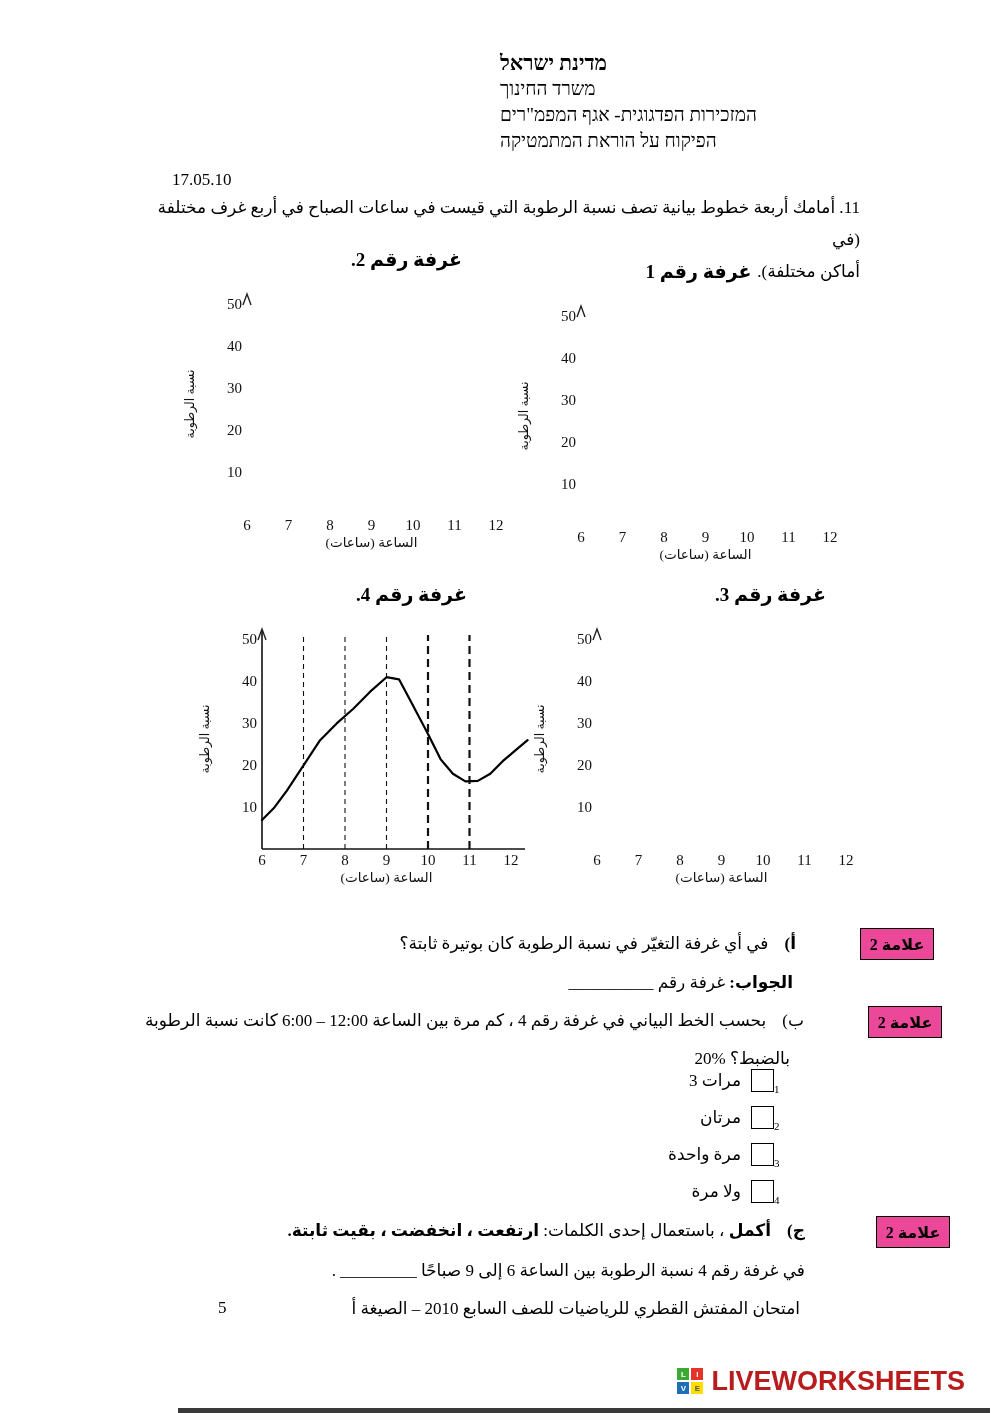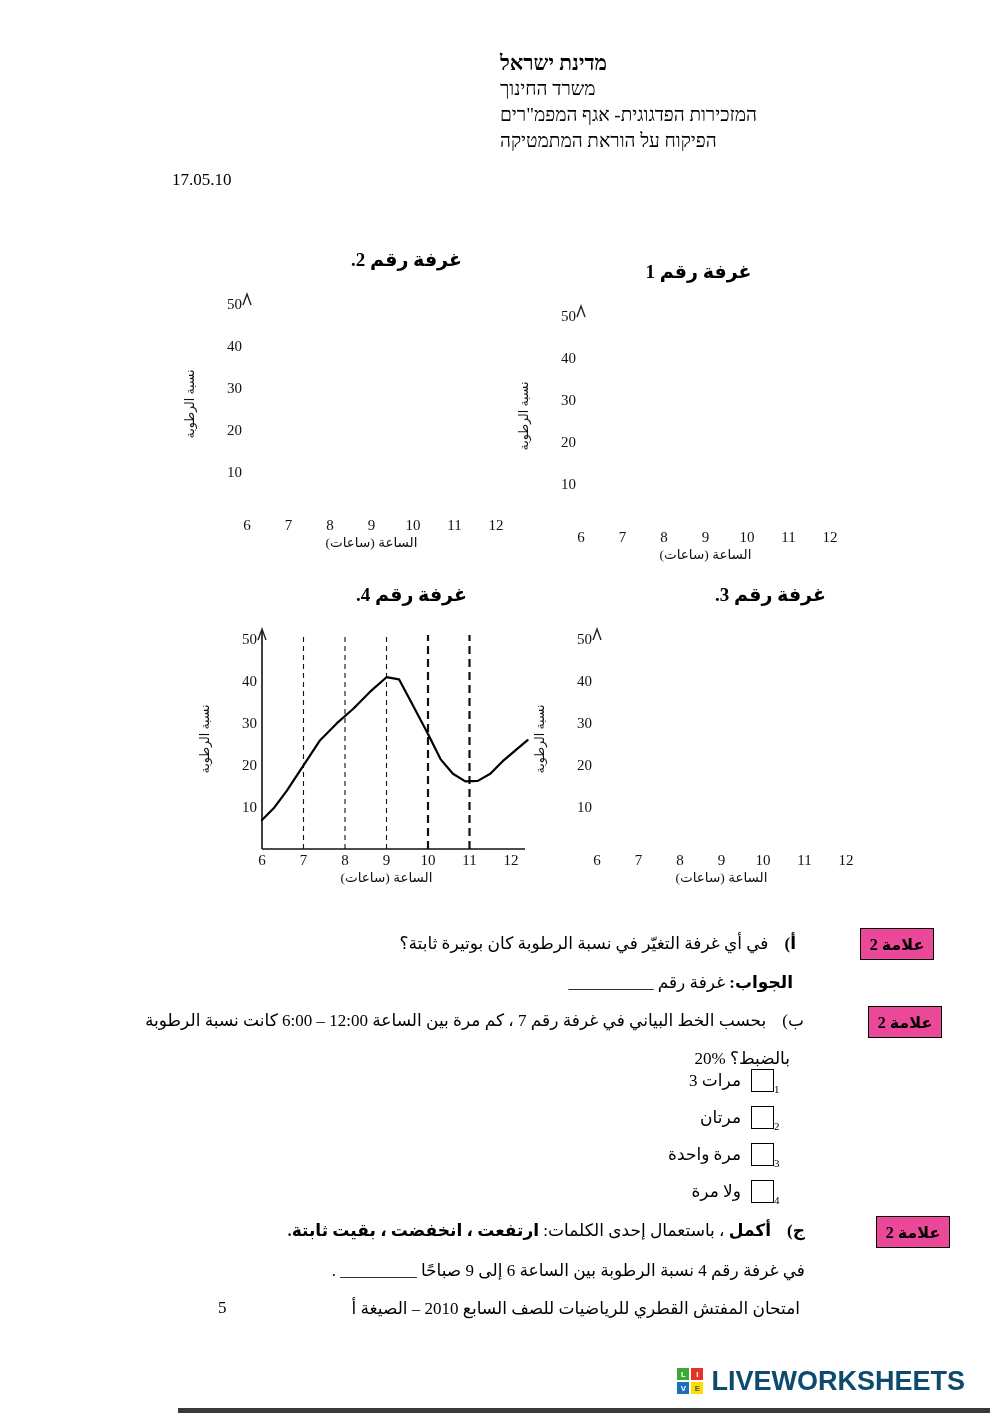--- a/index.html
+++ b/index.html
@@ -28,38 +28,42 @@
   .opt-num{width:12px;font-size:11px;transform:translateY(9px);text-align:left;margin-right:2px;}
   .opt-box{width:21px;height:21px;border:1.4px solid #000;background:#fff;margin-left:10px;}
   .opt-label{font-size:17px;direction:ltr;}
   .blank{letter-spacing:1px;}
   .footer-line{font-size:17px;}
   .logo{display:flex;align-items:center;gap:7px;}
   .logo-tiles{width:27px;height:27px;display:grid;grid-template-columns:12px 12px;grid-template-rows:12px 12px;gap:2px;}
   .tile{display:flex;align-items:center;justify-content:center;color:#fff;font-family:"Liberation Sans",sans-serif;
         font-size:8px;font-weight:bold;}
   .t0{background:#3aaa35;} .t1{background:#e6332a;} .t2{background:#1d70b7;} .t3{background:#ffde00;color:#555;}
-  .logo-text{font-family:"Liberation Sans","DejaVu Sans",sans-serif;font-weight:800;font-size:27px;color:#0c4a6e;}
+  .logo-text{font-family:"Liberation Sans","DejaVu Sans",sans-serif;font-weight:800;font-size:27px;color:#b91c1c;}
   .scan-strip{left:178px;top:1408px;width:812px;height:5px;background:#3a3a3a;}
 </style>
 </head>
 <body>
 
 <div class="page">
 
   <div class="abs heb-block">
     <div class="first">מדינת ישראל</div>
     <div>משרד החינוך</div>
     <div>המזכירות הפדגוגית- אגף המפמ"רים</div>
     <div>הפיקוח על הוראת המתמטיקה</div>
   </div>
 
 
   <div class="abs date">17.05.10</div>
 
+  <div class="abs q11 rtl">
+    <div>11. أمامك أربعة خطوط بيانية تصف نسبة الرطوبة التي قيست في ساعات الصباح في أربع غرف مختلفة (في</div>
+    <div>أماكن مختلفة).</div>
+  </div>
 
   <div class="abs chart" style="left:514px;top:260px">
     <div class="chart-title" style="transform:translateX(12px)">غرفة رقم 1</div>
     <div>
         <svg width="345" height="276" viewBox="0 0 345 276" class="chart-svg">
           <text x="62" y="201.4" text-anchor="end" font-size="15">10</text>
           <text x="62" y="159.4" text-anchor="end" font-size="15">20</text>
           <text x="62" y="117.4" text-anchor="end" font-size="15">30</text>
           <text x="62" y="75.4" text-anchor="end" font-size="15">40</text>
           <text x="62" y="33.4" text-anchor="end" font-size="15">50</text>
@@ -159,21 +163,21 @@
     <span class="plabel">أ)</span><span>في أي غرفة التغيّر في نسبة الرطوبة كان بوتيرة ثابتة؟</span>
   </div>
   <div class="abs rtl ptext" style="right:207px;top:972px">
     <span class="b">الجواب:</span>
     <span>غرفة رقم</span>
     <span class="blank">__________</span>
   </div>
 
   <div class="abs marks" style="left:868px;top:1006px">2 علامة</div>
   <div class="abs rtl ptext" style="right:196px;top:1010px">
-    <span class="plabel" style="font-weight:normal">ب)</span><span>بحسب الخط البياني في غرفة رقم 7 ، كم مرة بين الساعة</span>
+    <span class="plabel" style="font-weight:normal">ب)</span><span>بحسب الخط البياني في غرفة رقم 4 ، كم مرة بين الساعة</span>
     <span dir="ltr">6:00 – 12:00</span>
     <span>كانت نسبة الرطوبة</span>
   </div>
   <div class="abs rtl ptext" style="right:210px;top:1048px">
     <span>بالضبط؟</span>
     <span dir="ltr">20%</span>
   </div>
 
   <div class="abs options" style="right:212px;top:1066px">
     <div class="opt-row">

